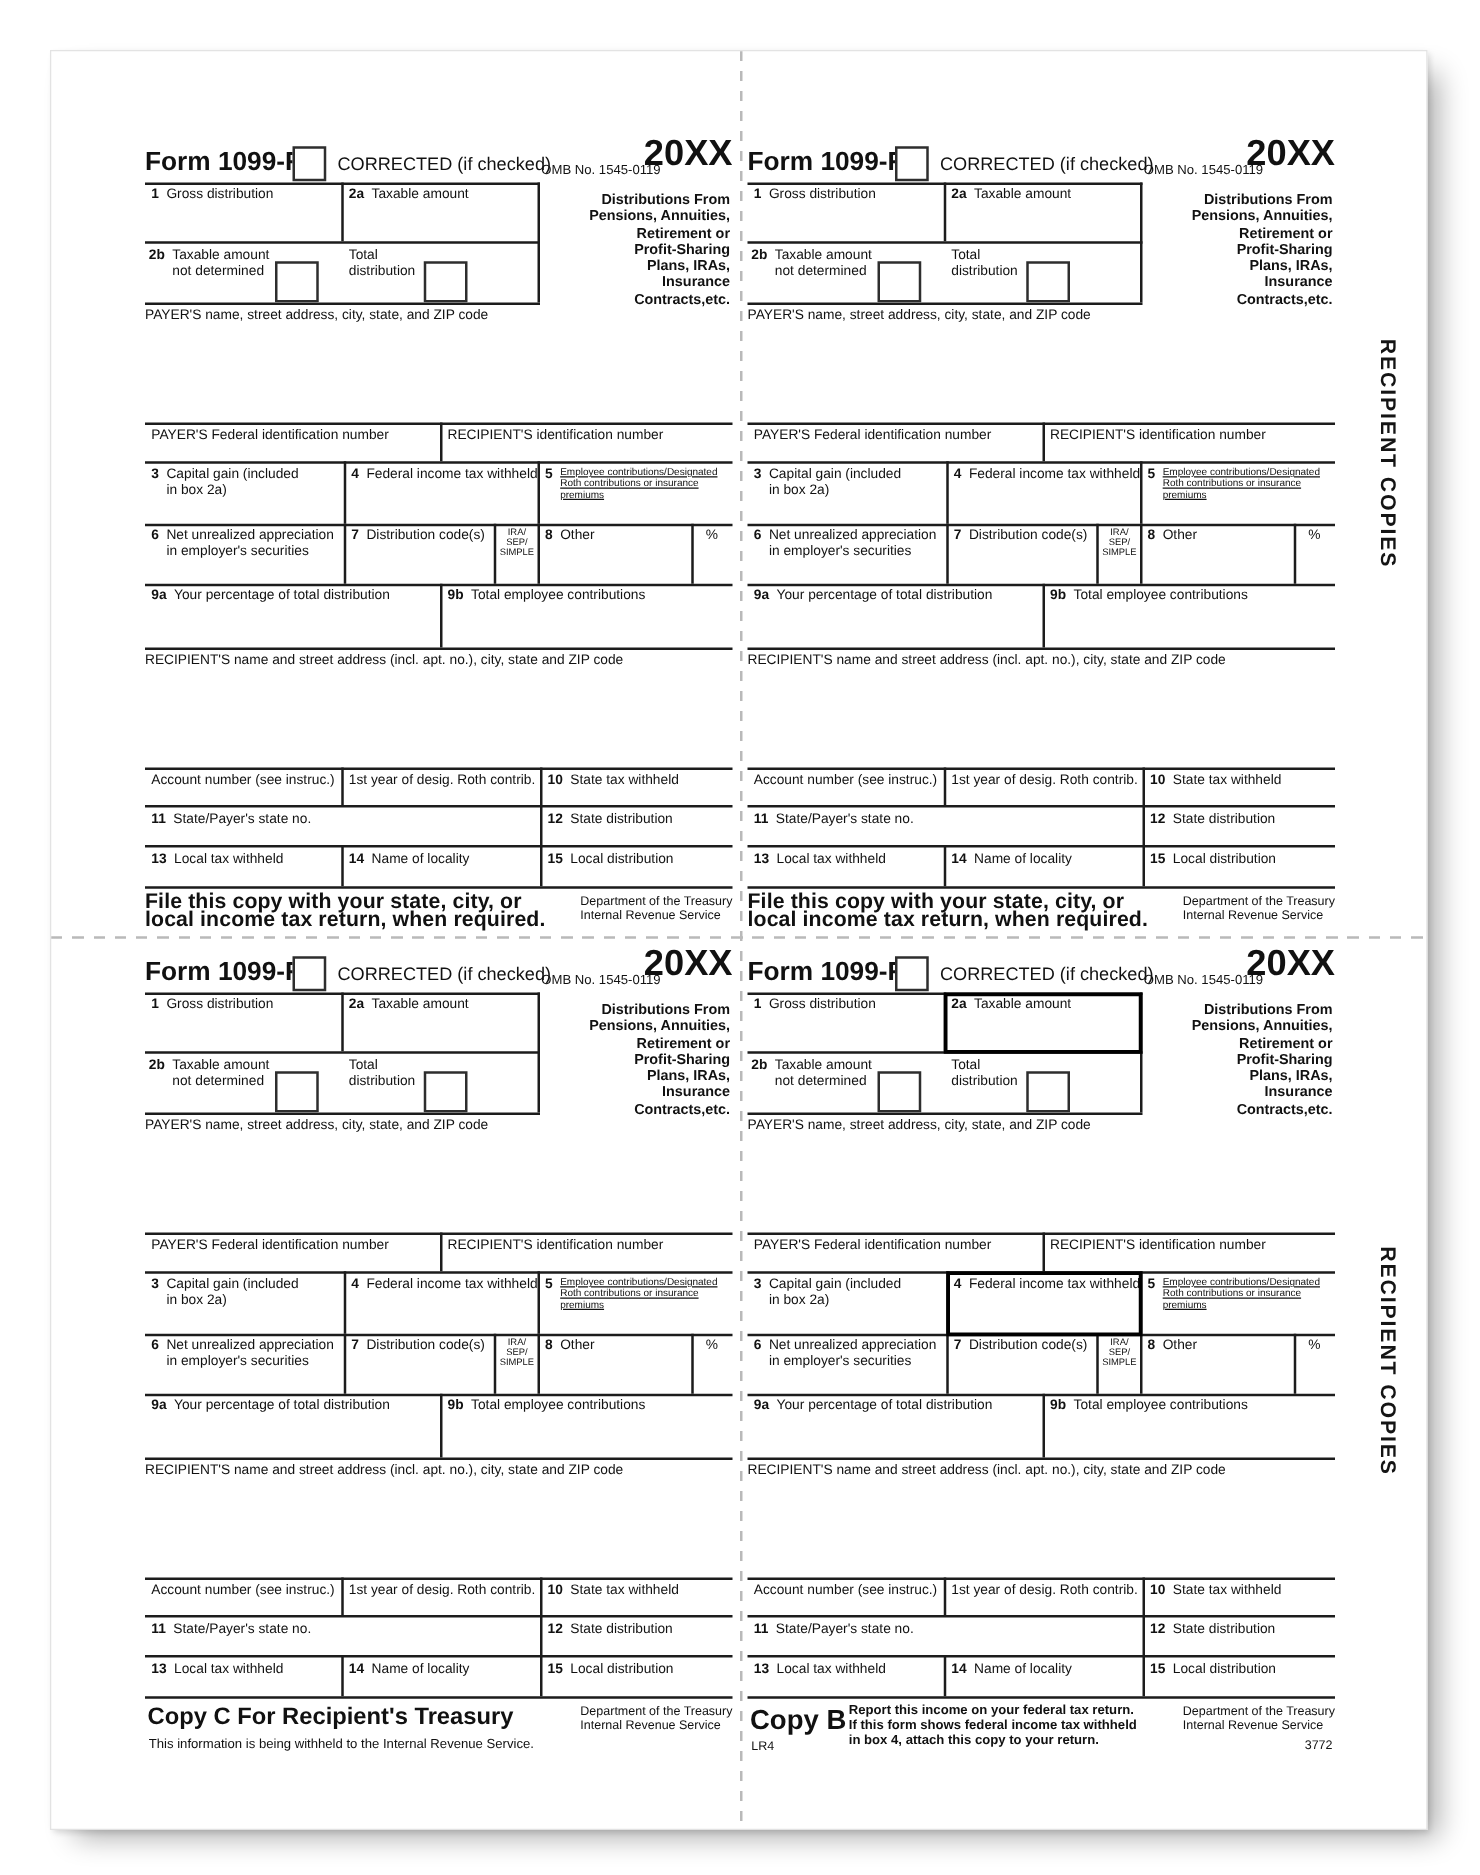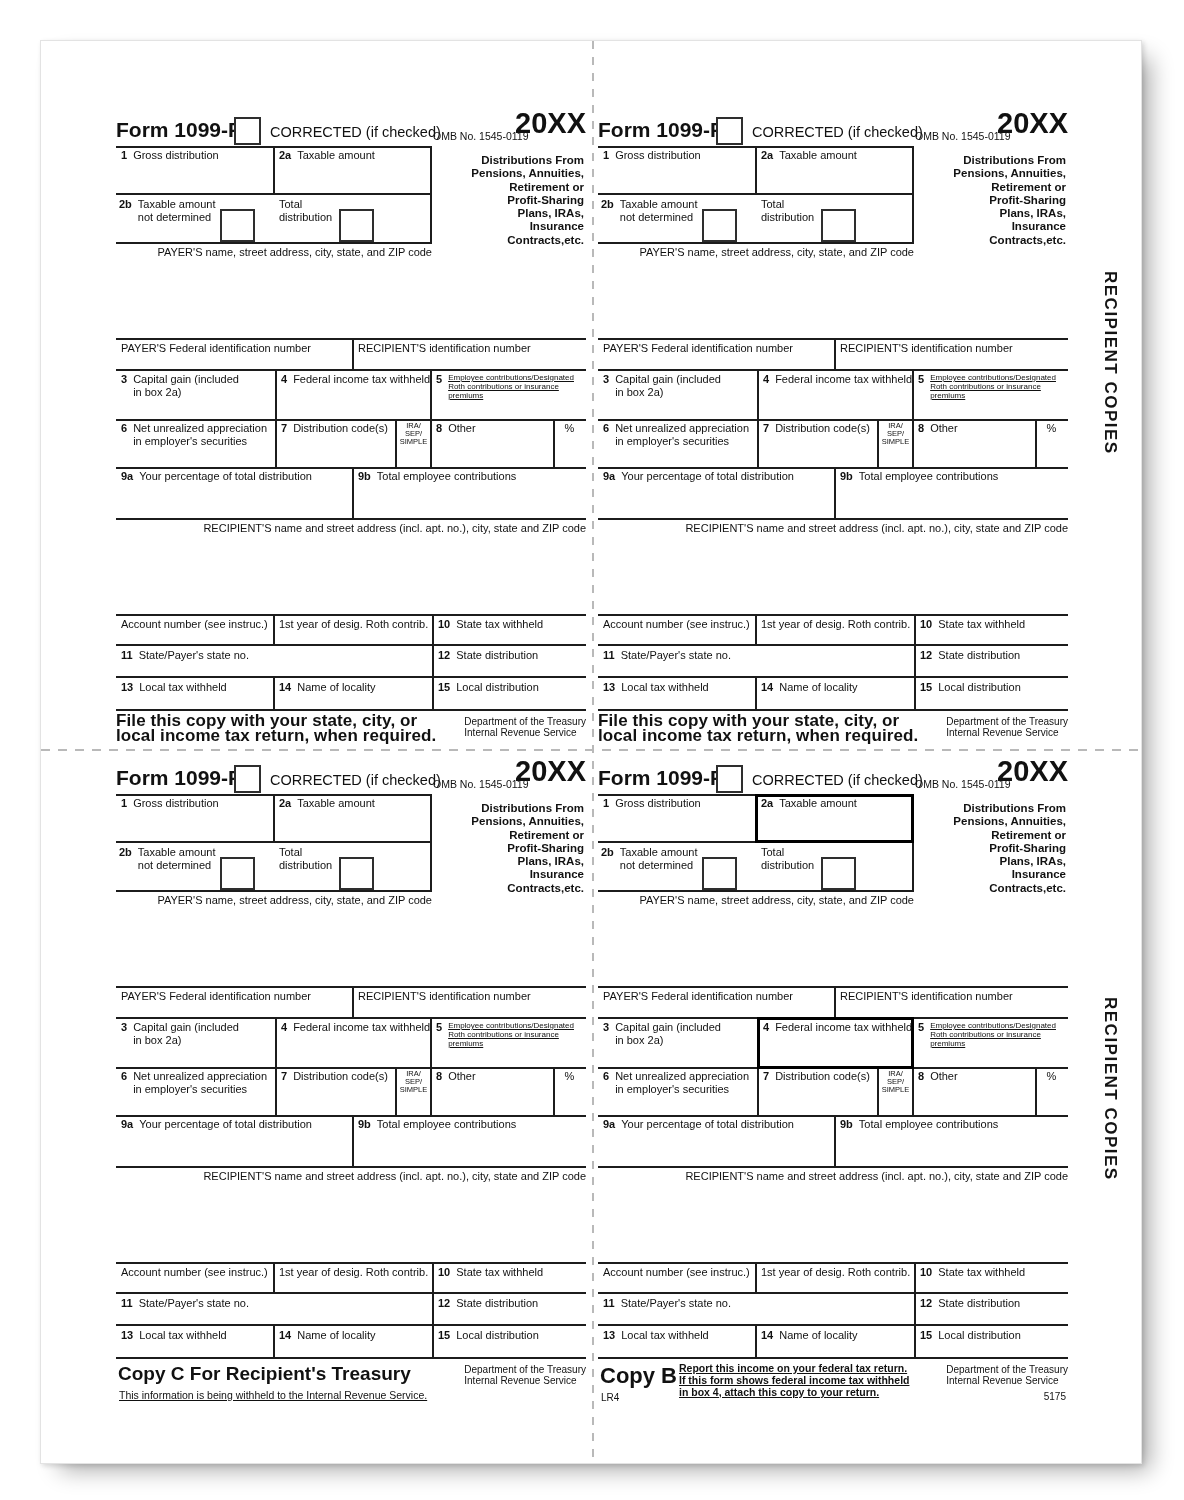--- a/index.html
+++ b/index.html
@@ -43,34 +43,34 @@
   .f-corrected{position:absolute;left:154px;top:11px;font-size:14.5px;white-space:nowrap;}
   .f-omb{position:absolute;left:317px;top:17px;font-size:10.5px;white-space:nowrap;}
   .f-year{position:absolute;right:0;top:-6px;font-weight:bold;font-size:29px;letter-spacing:0;}
   .f-dist{position:absolute;left:320px;top:41px;width:148px;text-align:right;
     font-weight:bold;font-size:11.5px;line-height:13.3px;white-space:pre-line;}
 
   .lbl{position:absolute;font-size:11px;line-height:12.5px;display:flex;gap:6px;align-items:flex-start;}
   .lbl b{font-size:11px;}
   .lbl .t{white-space:pre-line;}
   .lbl .t-sm{white-space:pre-line;font-size:8px;line-height:8.8px;padding-top:1px;text-decoration:underline;}
-  .cap{position:absolute;font-size:11px;text-align:right;white-space:nowrap;}
+  .cap{position:absolute;font-size:11px;text-align:left;white-space:nowrap;}
   .plain{position:absolute;font-size:11px;white-space:nowrap;}
   .ira{position:absolute;left:281px;top:309px;width:33px;text-align:center;
     font-size:7.5px;line-height:8.2px;white-space:pre-line;}
   .pct{position:absolute;left:438px;top:309px;width:31px;text-align:center;font-size:11px;}
 
   .chk-2b{left:104px;top:96px;width:35px;height:33px;}
   .chk-total{left:223px;top:96px;width:35px;height:33px;}
 
   
   .f-statement{position:absolute;left:0;top:600px;font-weight:bold;font-size:17px;
     line-height:15px;white-space:pre-line;letter-spacing:0.1px;display:none;}
   .f-title{position:absolute;left:2px;top:602px;font-weight:bold;white-space:nowrap;display:none;}
-  .f-note{position:absolute;display:none;white-space:pre-line;text-decoration:underline;}
+  .f-note{position:absolute;display:none;white-space:pre-line;}
   .f-codeL{position:absolute;left:3px;top:631px;font-size:10px;display:none;}
   .f-codeR{position:absolute;right:2px;top:630px;font-size:10px;display:none;}
   .f-treasury{position:absolute;right:0;top:604px;font-size:10px;line-height:10.8px;
     white-space:pre-line;text-align:left;}
   .v-state .f-statement{display:block;}
   .v-copyC .f-title{display:block;font-size:19px;}
   .v-copyC .f-note{display:block;left:3px;top:628px;font-size:10.5px;}
   .v-copyB .f-title{display:block;font-size:22px;}
   .v-copyB .f-note{display:block;left:81px;top:602px;font-size:10.5px;font-weight:bold;line-height:11.8px;}
   .v-copyB .f-codeL{display:block;}
@@ -684,18 +684,18 @@
     <div class="lbl" style="left:322px;top:568px">
       <b>15</b>
       <span class="t">Local distribution</span>
     </div>
 
     <div class="f-title">Copy B</div>
     <div class="f-note">Report this income on your federal tax return.
 If this form shows federal income tax withheld
 in box 4, attach this copy to your return.</div>
     <div class="f-codeL">LR4</div>
-    <div class="f-codeR">5175</div>
+    <div class="f-codeR">3772</div>
     <div class="f-treasury">Department of the Treasury
 Internal Revenue Service</div>
   </div>
 </div>
 </div>
 
 </body></html>

